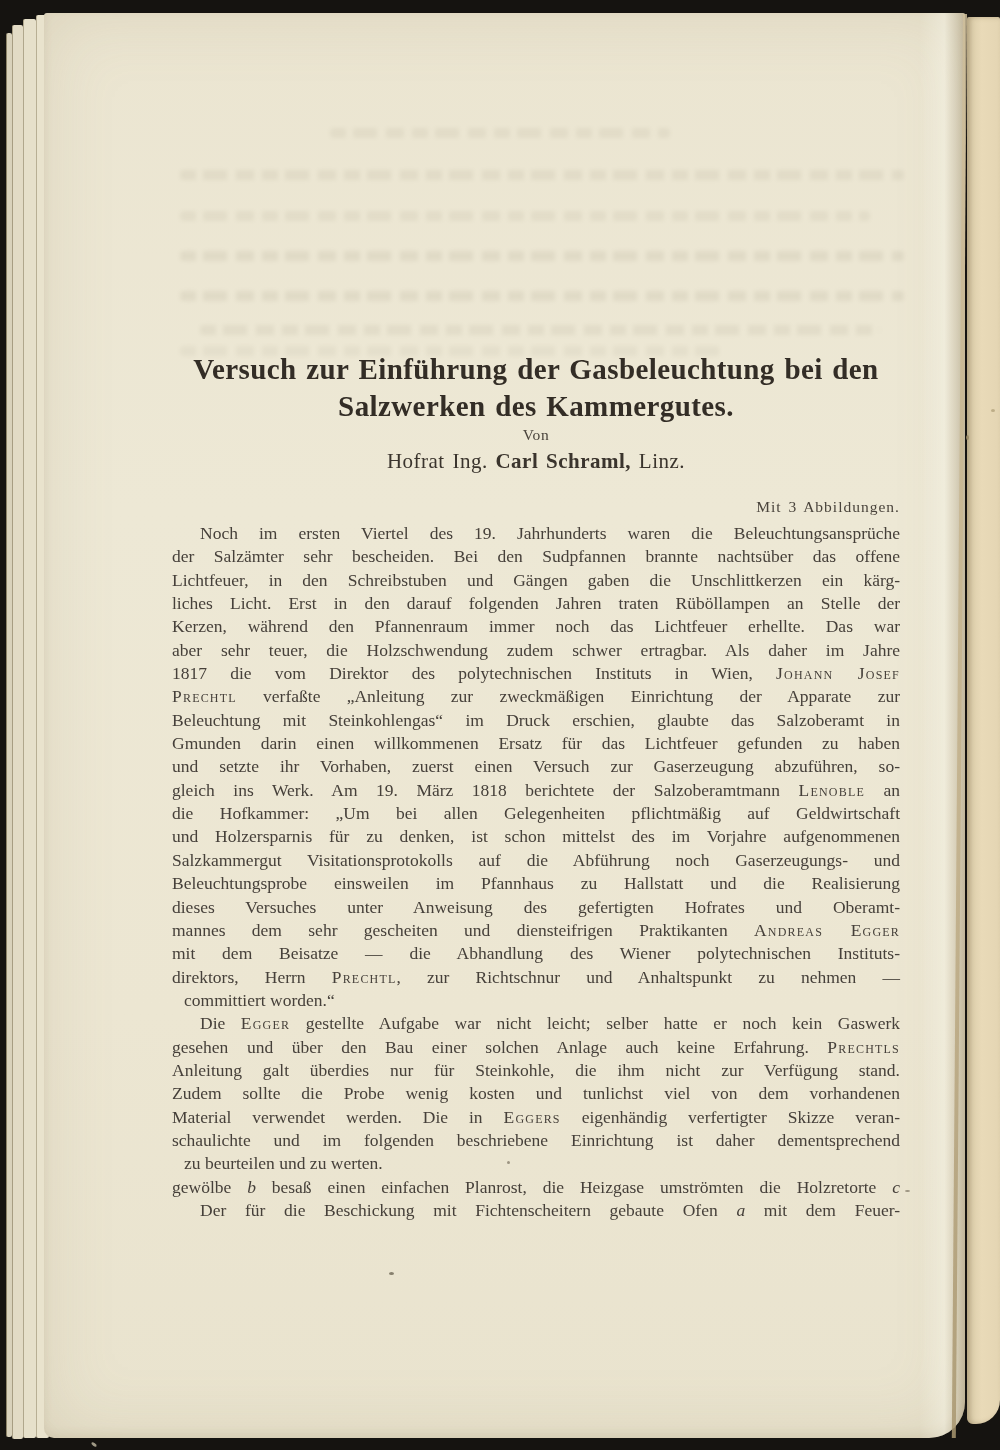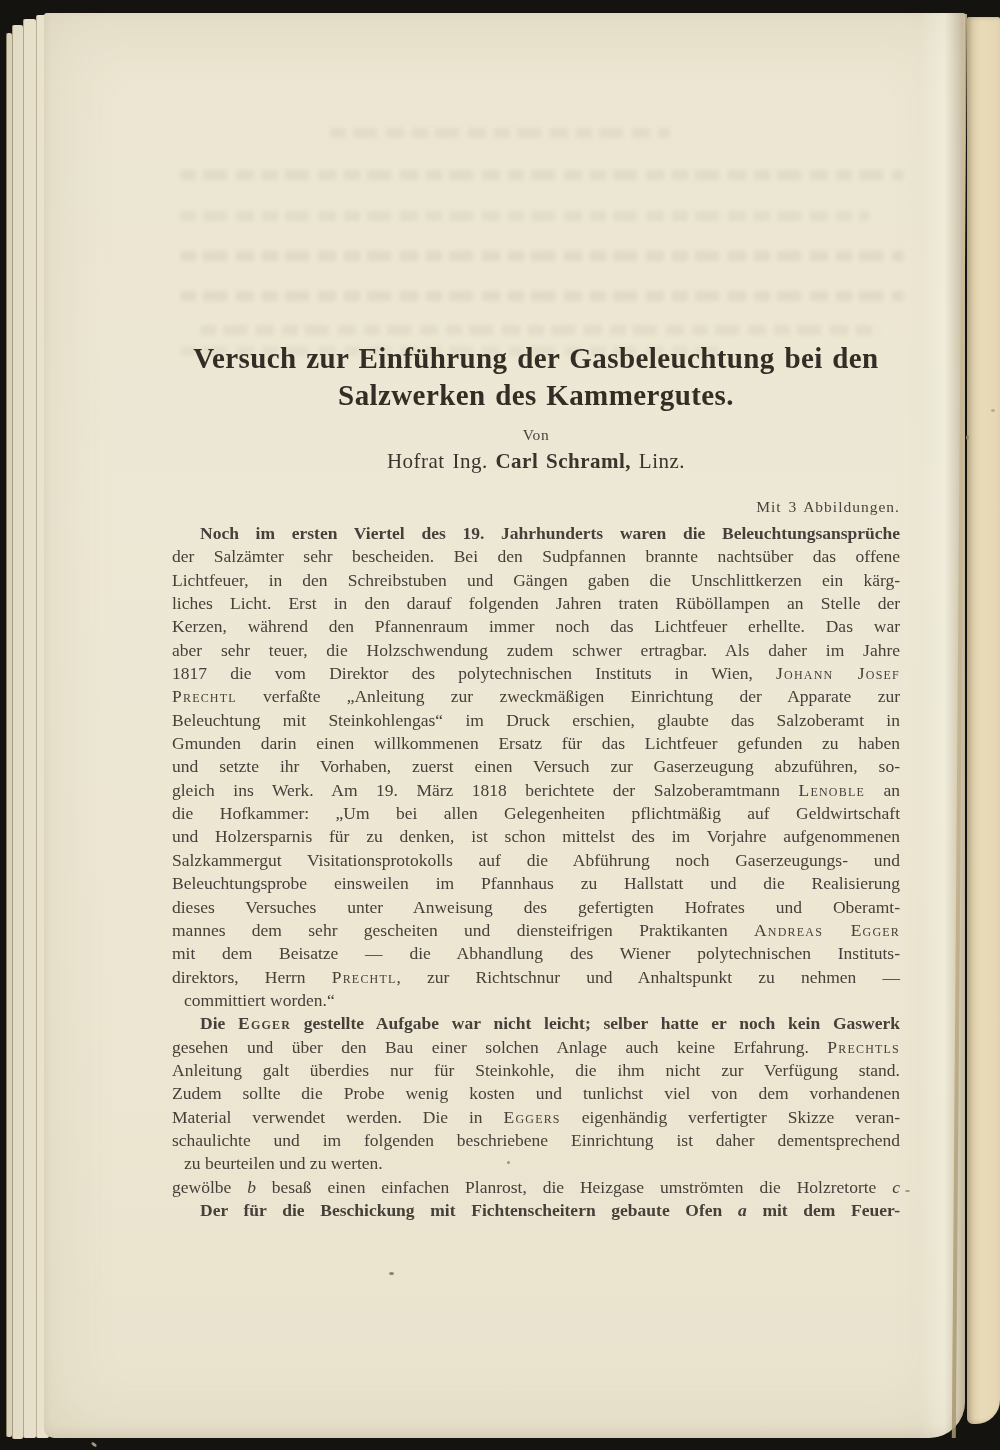--- a/index.html
+++ b/index.html
@@ -35,33 +35,33 @@
     background:linear-gradient(90deg,#d8caa7 0%,#e9dab8 45%,#e4d5b3 100%);
     border-radius:2px 2px 24px 6px;
     box-shadow:inset 3px 0 5px rgba(110,90,55,.35);}
   
   .ghost{position:absolute;height:10px;border-radius:4px;filter:blur(2px);
     background:repeating-linear-gradient(90deg,#6d644b 0 16px,transparent 16px 23px,#6d644b 23px 47px,transparent 47px 56px,#6d644b 56px 74px,transparent 74px 82px);}
   
   .speck{position:absolute;border-radius:50%;}
   
   .content{position:absolute;left:128px;top:0;width:728px;}
-  .title{position:absolute;top:327px;width:728px;text-align:center;
+  .title{position:absolute;top:338px;width:728px;text-align:center;
     font-size:29px;line-height:36.5px;font-weight:bold;color:#332d26;
     letter-spacing:.4px;word-spacing:2px;}
   .von{position:absolute;top:413px;width:728px;text-align:center;
     font-size:15.5px;color:#4a443c;letter-spacing:.6px;}
   .author{position:absolute;top:436px;width:728px;text-align:center;
     font-size:21px;color:#3a342d;letter-spacing:.5px;word-spacing:2px;}
   .abb{position:absolute;top:485px;width:728px;text-align:right;
     font-size:15.5px;color:#4a443c;letter-spacing:1px;word-spacing:2px;}
   .body{position:absolute;top:509px;width:728px;
     font-size:17.5px;line-height:23.35px;color:#46403a;}
   .line{text-align:justify;text-align-last:justify;}
-  .line.first{text-indent:28px;font-weight:bold;}
+  .line.first{text-indent:28px;}
   .line.plast{text-align-last:left;margin-left:12px;}
   .sc{font-variant:small-caps;letter-spacing:1.2px;}
   .b{font-weight:bold;}
   .i{font-style:italic;}
 </style>
 </head>
 <body>
 
 <div class="scene">
 

